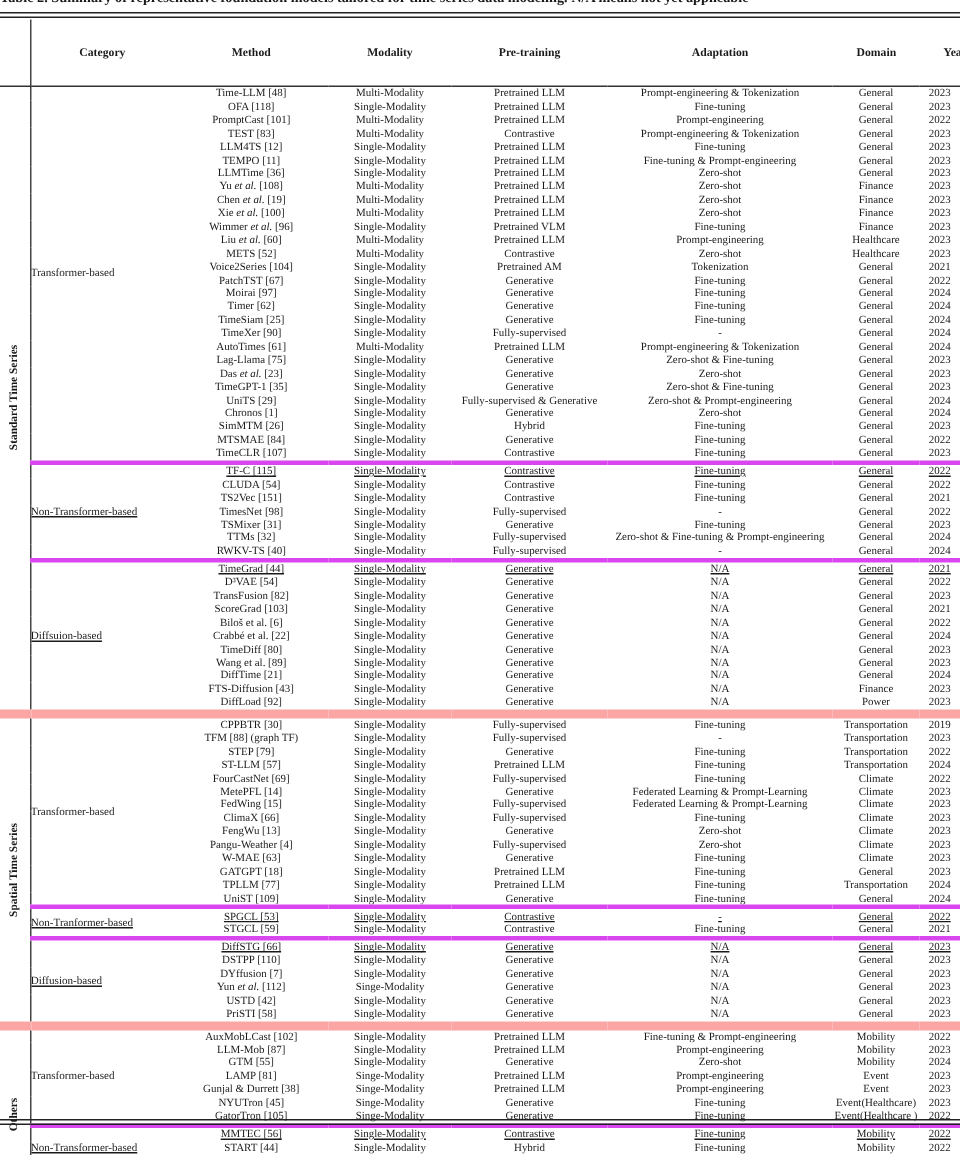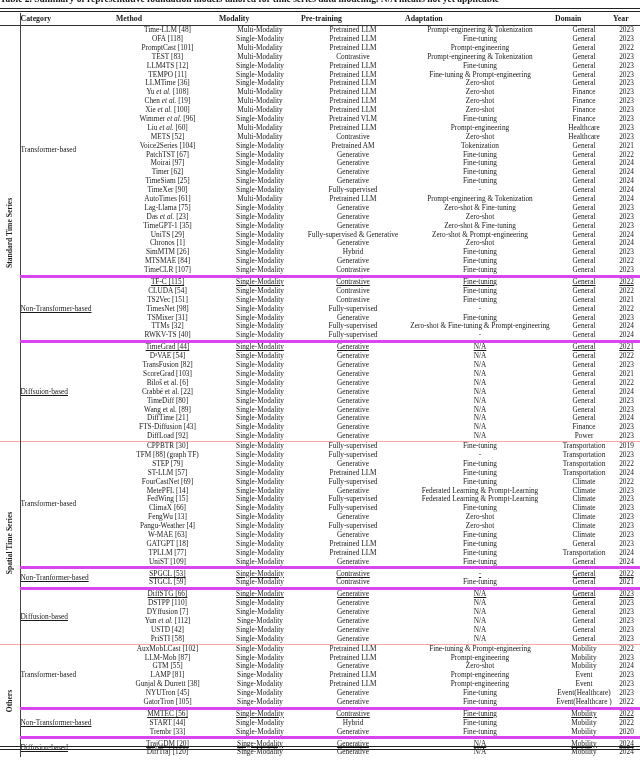--- a/index.html
+++ b/index.html
@@ -1,27 +1,27 @@
 <!DOCTYPE html>
 <html><head>
 <meta charset="utf-8">
 <style>
   html, body { margin:0; padding:0; background:#ffffff; }
   body { width:640px; height:770px; overflow:hidden; position:relative; font-family:"Liberation Serif","DejaVu Serif",serif; color:#1a1a1a; }
   .caption { position:absolute; top:-5px; left:0; width:640px; height:9px; font-size:9.5px; font-weight:bold; white-space:nowrap; overflow:hidden; line-height:9px; }
   .rule-top { position:absolute; left:0; width:640px; top:8px; height:1px; background:#222; }
   .rule-top2 { position:absolute; left:0; width:640px; top:11px; height:1px; background:#222; }
   table { position:absolute; left:0; top:13px; width:640px; border-collapse:collapse; table-layout:fixed; font-size:7.3px; line-height:8.7px; }
-  th { font-weight:bold; font-size:7.8px; height:12px; padding:0; border-bottom:1px solid #333; text-align:left; }
+  th { font-weight:bold; font-size:7.8px; height:12px; padding:16px; border-bottom:1px solid #333; text-align:center; }
   td { padding:0; height:8.9px; text-align:center; white-space:nowrap; overflow:hidden; }
   td.group { border-right:1px solid #444; position:relative; width:18px; }
   td.group .vlabel { position:absolute; left:50%; top:50%; transform:translate(-50%,-50%) rotate(-90deg); font-weight:bold; font-size:7.6px; white-space:nowrap; }
   td.cat { text-align:left; font-size:7.4px; }
   tr.sep td { border-top:3px solid #d946ef;text-decoration:underline; }
-  tr.gsep td { border-top:1px solid #fca5a5; }
+  tr.gsep td { border-top:6px solid #fca5a5; }
   th.g { border-right:1px solid #444; }
   .rule-bot { position:absolute; left:0; width:640px; height:1px; background:#222; }
   col.c0 { width:20px; } col.c1 { width:96px; } col.c2 { width:103px; } col.c3 { width:82px; } col.c4 { width:104px; } col.c5 { width:150px; } col.c6 { width:58px; } col.c7 { width:27px; }
 </style>
 </head>
 <body>
 
 <div class="caption">Table 2. Summary of representative foundation models tailored for time series data modeling. N/A means not yet applicable</div>
 <div class="rule-top"></div>
 <div class="rule-top2"></div>

